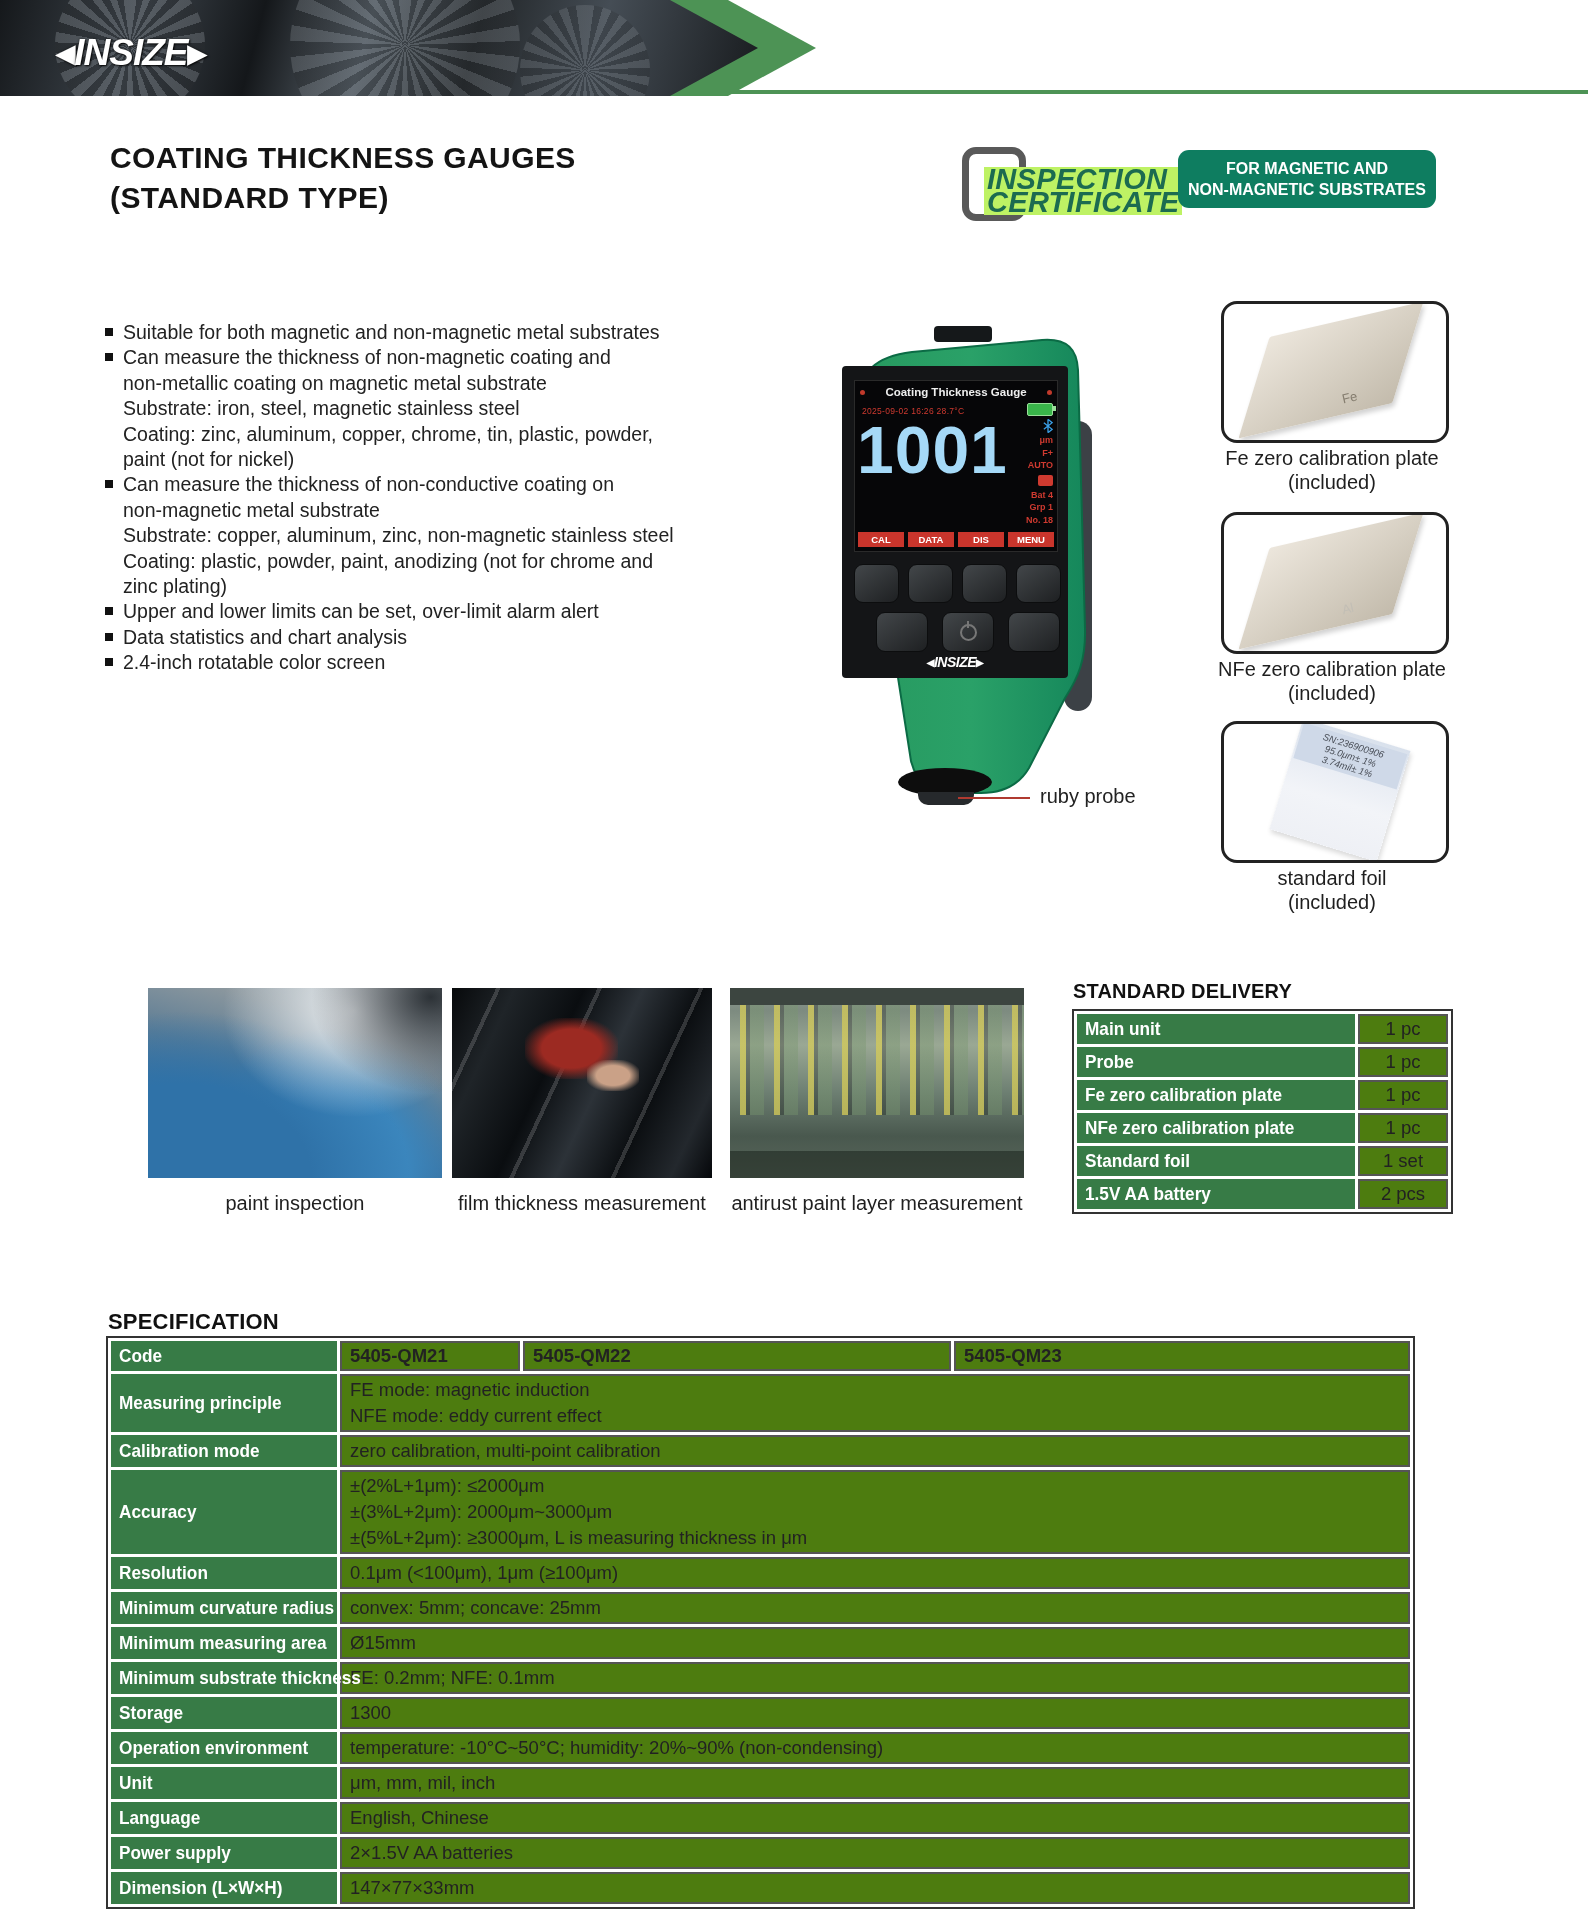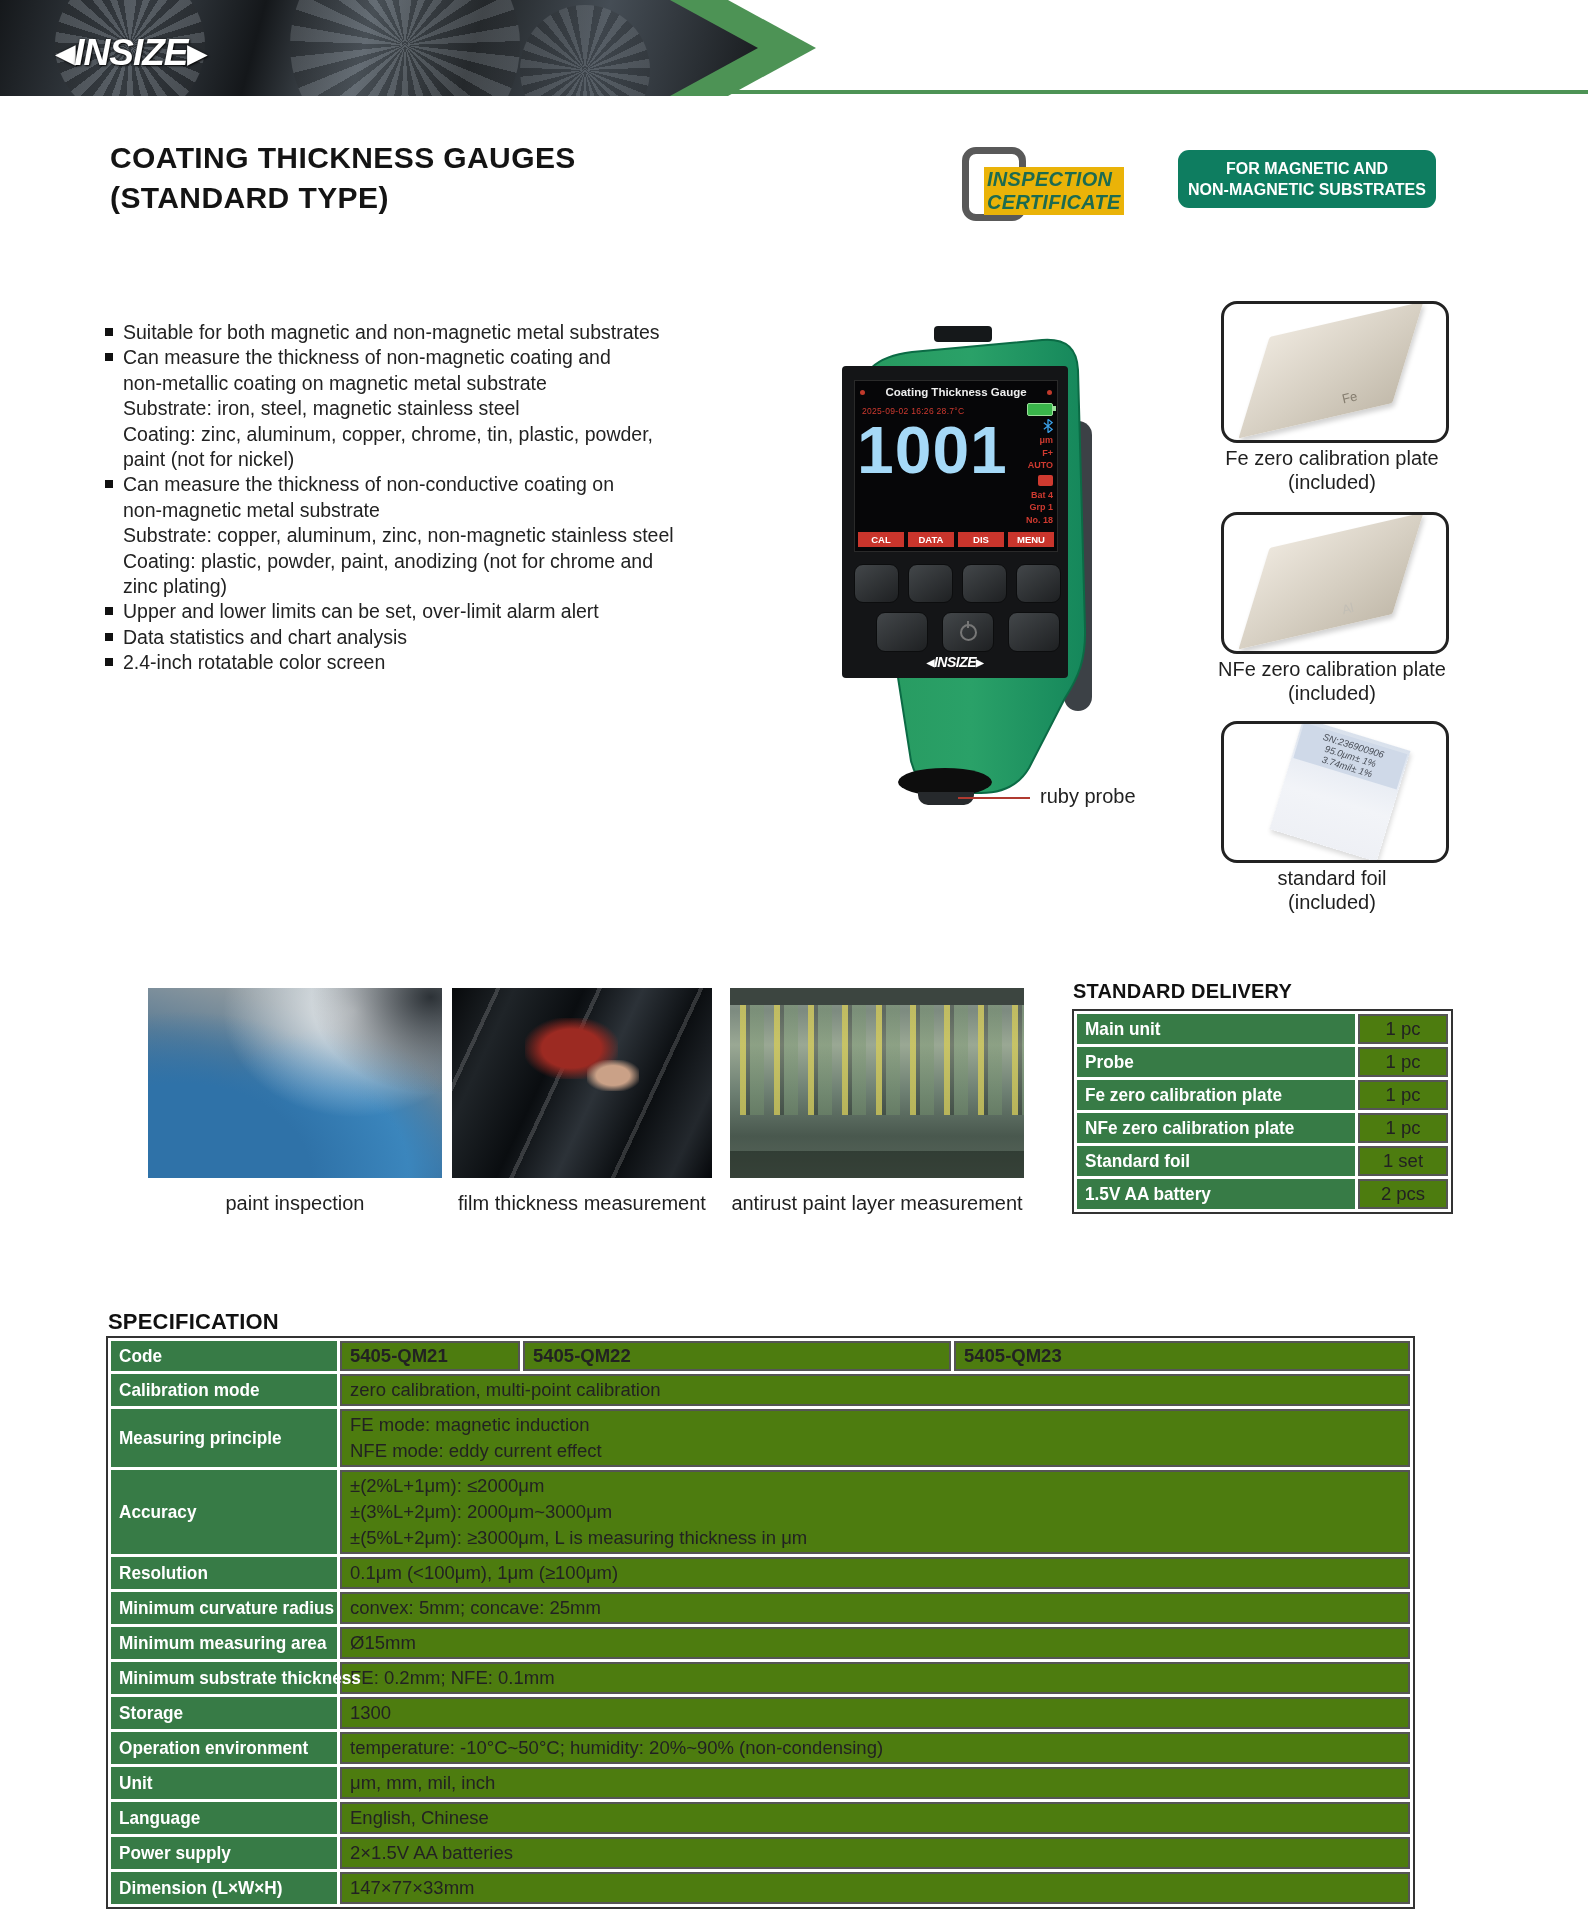--- a/index.html
+++ b/index.html
@@ -20,22 +20,22 @@
   .g3{width:130px;height:130px;left:520px;top:5px;opacity:.25;}
   .logo{position:absolute;left:56px;top:32px;font-size:37px;font-style:italic;font-weight:bold;color:#fff;
         letter-spacing:-1px;text-shadow:1px 1px 2px rgba(0,0,0,.85),0 0 3px rgba(0,0,0,.6);}
   .logo .arr{font-size:25px;font-style:normal;vertical-align:3px;}
 
   
   .title{position:absolute;left:110px;top:138px;font-size:30px;font-weight:bold;color:#141414;
          line-height:40px;letter-spacing:.4px;}
   .cert{position:absolute;left:962px;top:147px;width:200px;height:76px;}
   .cert-frame{position:absolute;left:0;top:0;width:50px;height:60px;border:7px solid #595959;border-radius:14px;}
-  .cert-text{position:absolute;left:22px;top:20px;background:#eab308;padding:1px 3px;font-style:italic;
-             font-weight:bold;font-size:20px;line-height:23px;color:#1c6b50;letter-spacing:.3px;white-space:nowrap;}
+  .cert-text{position:absolute;left:22px;top:20px;background:#bef264;padding:1px 3px;font-style:italic;
+             font-weight:bold;font-size:29px;line-height:23px;color:#1c6b50;letter-spacing:.3px;white-space:nowrap;}
   .badge{position:absolute;left:1178px;top:150px;width:258px;height:58px;background:#0e7d60;border-radius:11px;
          color:#fff;font-weight:bold;font-size:16px;text-align:center;line-height:21px;
          display:flex;flex-direction:column;justify-content:center;}
 
   
   .features{position:absolute;left:104px;top:320px;width:640px;font-size:19.5px;line-height:25.4px;color:#222;}
   .f-line{position:relative;padding-left:19px;white-space:nowrap;}
   .f-line .sq{position:absolute;left:1px;top:8px;width:8px;height:8px;background:#111;}
 
   
@@ -328,30 +328,30 @@
         <col style="width:456px">
       </colgroup>
     <tbody>
       <tr>
         <td class="g"><span>Code</span></td>
         <td class="v code">5405-QM21</td>
         <td class="v code">5405-QM22</td>
         <td class="v code">5405-QM23</td>
       </tr>
       <tr>
-        <td class="g"><span>Calibration mode</span></td>
-        <td class="v" colspan="3">
-            <div>zero calibration, multi-point calibration</div>
-          </td>
-      </tr>
-      <tr>
         <td class="g"><span>Measuring principle</span></td>
         <td class="v" colspan="3">
             <div>FE mode: magnetic induction</div>
             <div>NFE mode: eddy current effect</div>
+          </td>
+      </tr>
+      <tr>
+        <td class="g"><span>Calibration mode</span></td>
+        <td class="v" colspan="3">
+            <div>zero calibration, multi-point calibration</div>
           </td>
       </tr>
       <tr>
         <td class="g"><span>Accuracy</span></td>
         <td class="v" colspan="3">
             <div>±(2%L+1μm): ≤2000μm</div>
             <div>±(3%L+2μm): 2000μm~3000μm</div>
             <div>±(5%L+2μm): ≥3000μm, L is measuring thickness in μm</div>
           </td>
       </tr>

